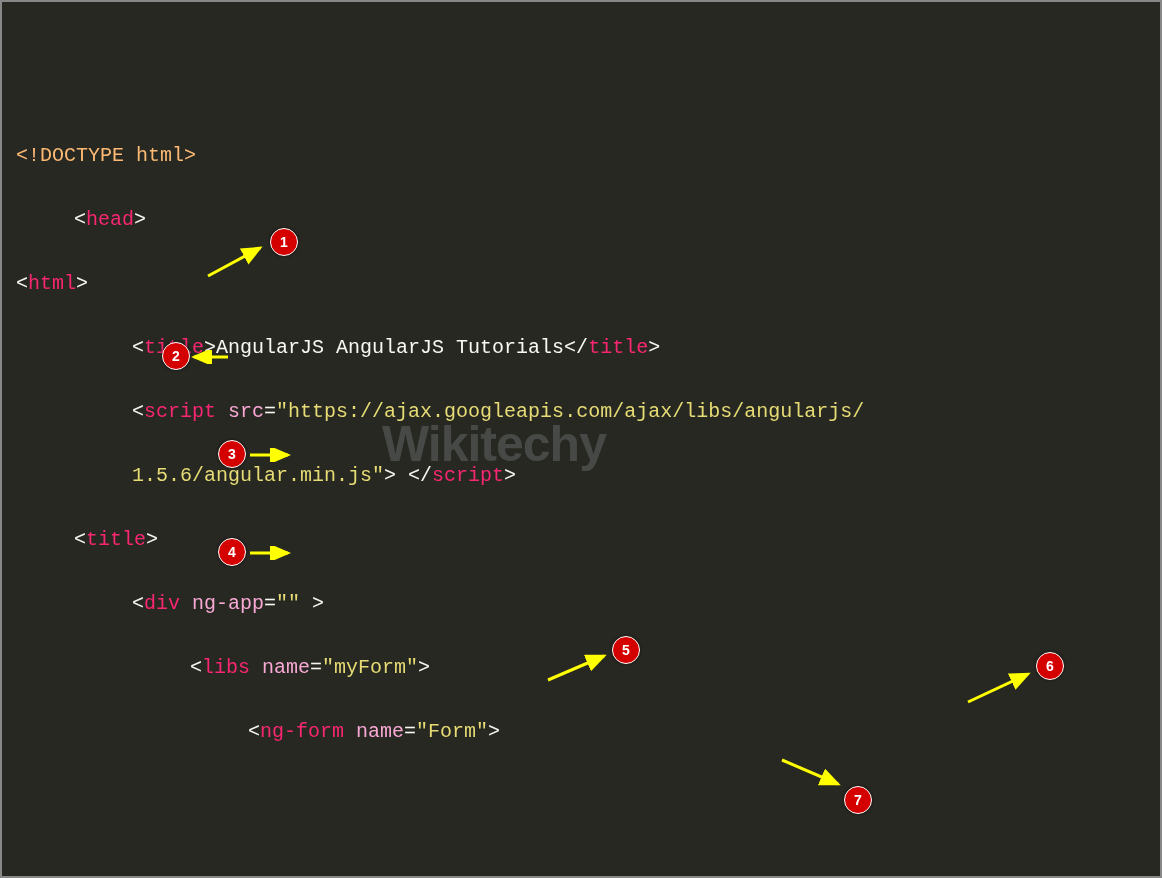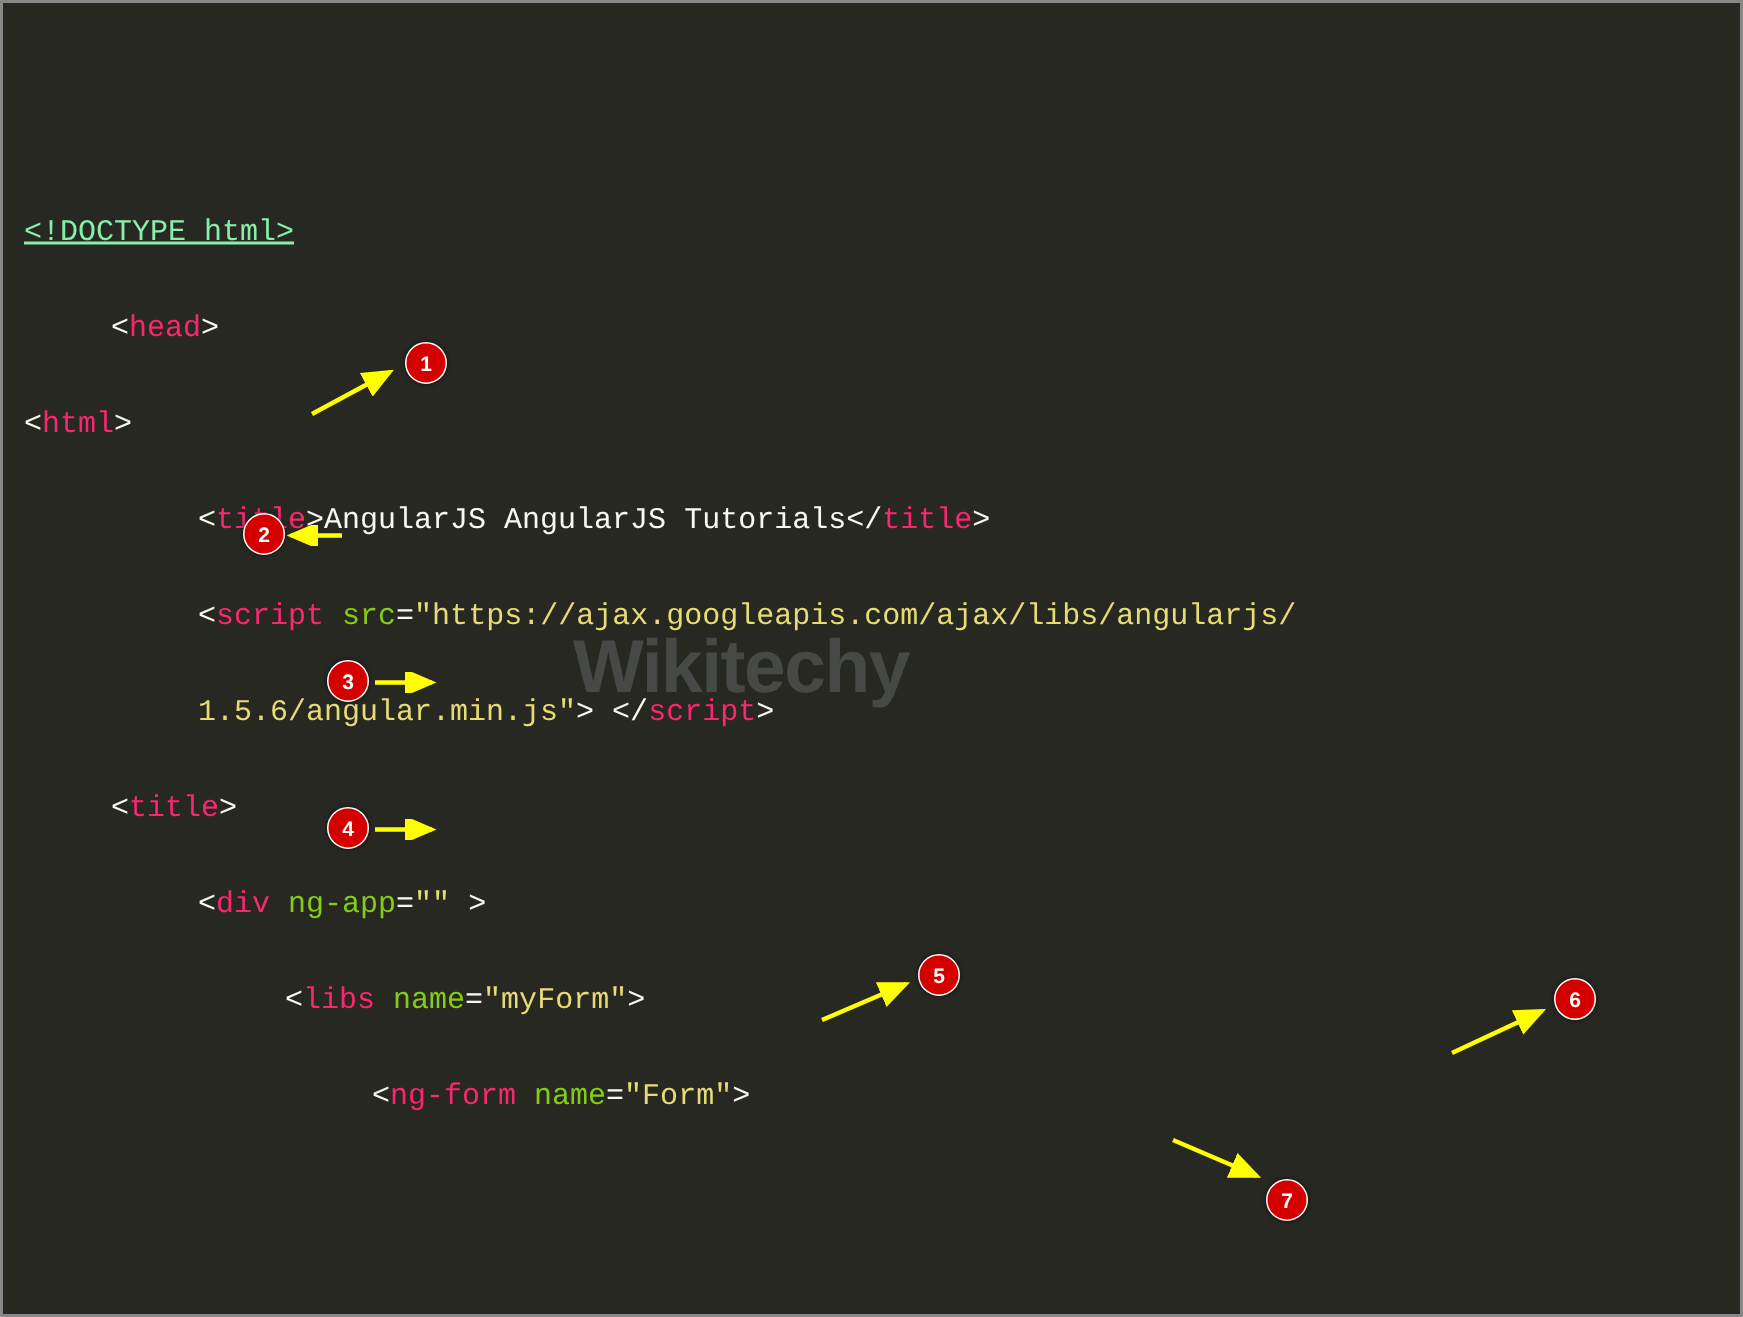--- a/index.html
+++ b/index.html
@@ -17,24 +17,24 @@
     background: #272822;
     border: 2px solid #888;
     box-sizing: border-box;
     padding: 10px 14px;
     color: #f8f8f2;
     white-space: pre;
     overflow: hidden;
   }
   .tag-bracket { color: #f8f8f2; }
   .tag-name { color: #f92672; }
-  .attr-name { color: #84cc16; }
+  .attr-name { color: #f9a8d4; }
   .attr-value { color: #e6db74; }
   .text-content { color: #f8f8f2; }
-  .doctype { color: #86efac; text-decoration: underline; }
+  .doctype { color: #fdba74; }
   .punct { color: #f8f8f2; }
   .line { position: relative; height: 32px; line-height: 32px; }
   .indent1 { padding-left: 58px; }
   .indent2 { padding-left: 116px; }
   .indent3 { padding-left: 174px; }
   .indent4 { padding-left: 232px; }
   .indent5 { padding-left: 290px; }
   .watermark {
     position: absolute;
     left: 380px;

